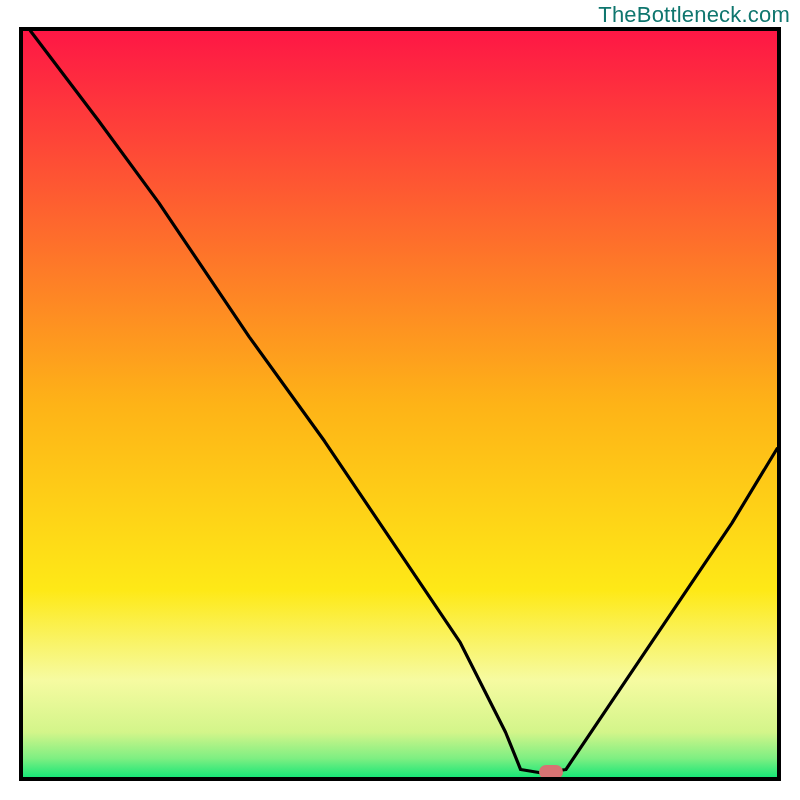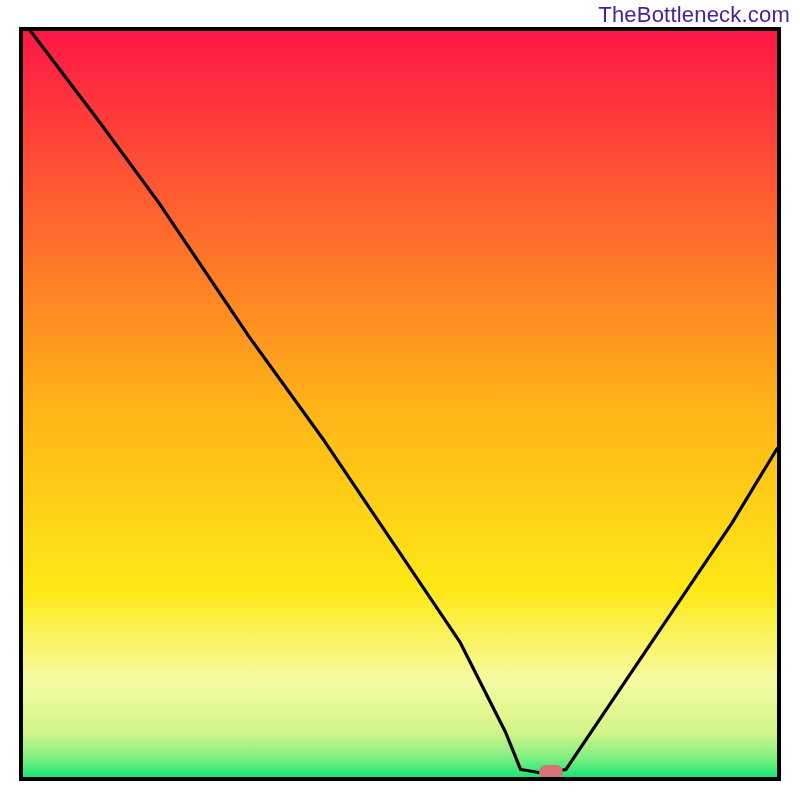--- a/index.html
+++ b/index.html
@@ -16,21 +16,21 @@
     width: 800px;
     height: 800px;
     box-sizing: border-box;
   }
   .attribution {
     position: absolute;
     top: 2px;
     right: 10px;
     font-size: 22px;
     font-weight: 500;
-    color: #4c1d95;
+    color: #0f766e;
     letter-spacing: 0.2px;
     z-index: 5;
   }
   .plot {
     position: absolute;
     left: 19px;
     top: 27px;
     width: 762px;
     height: 754px;
     border: 4px solid #000000;

